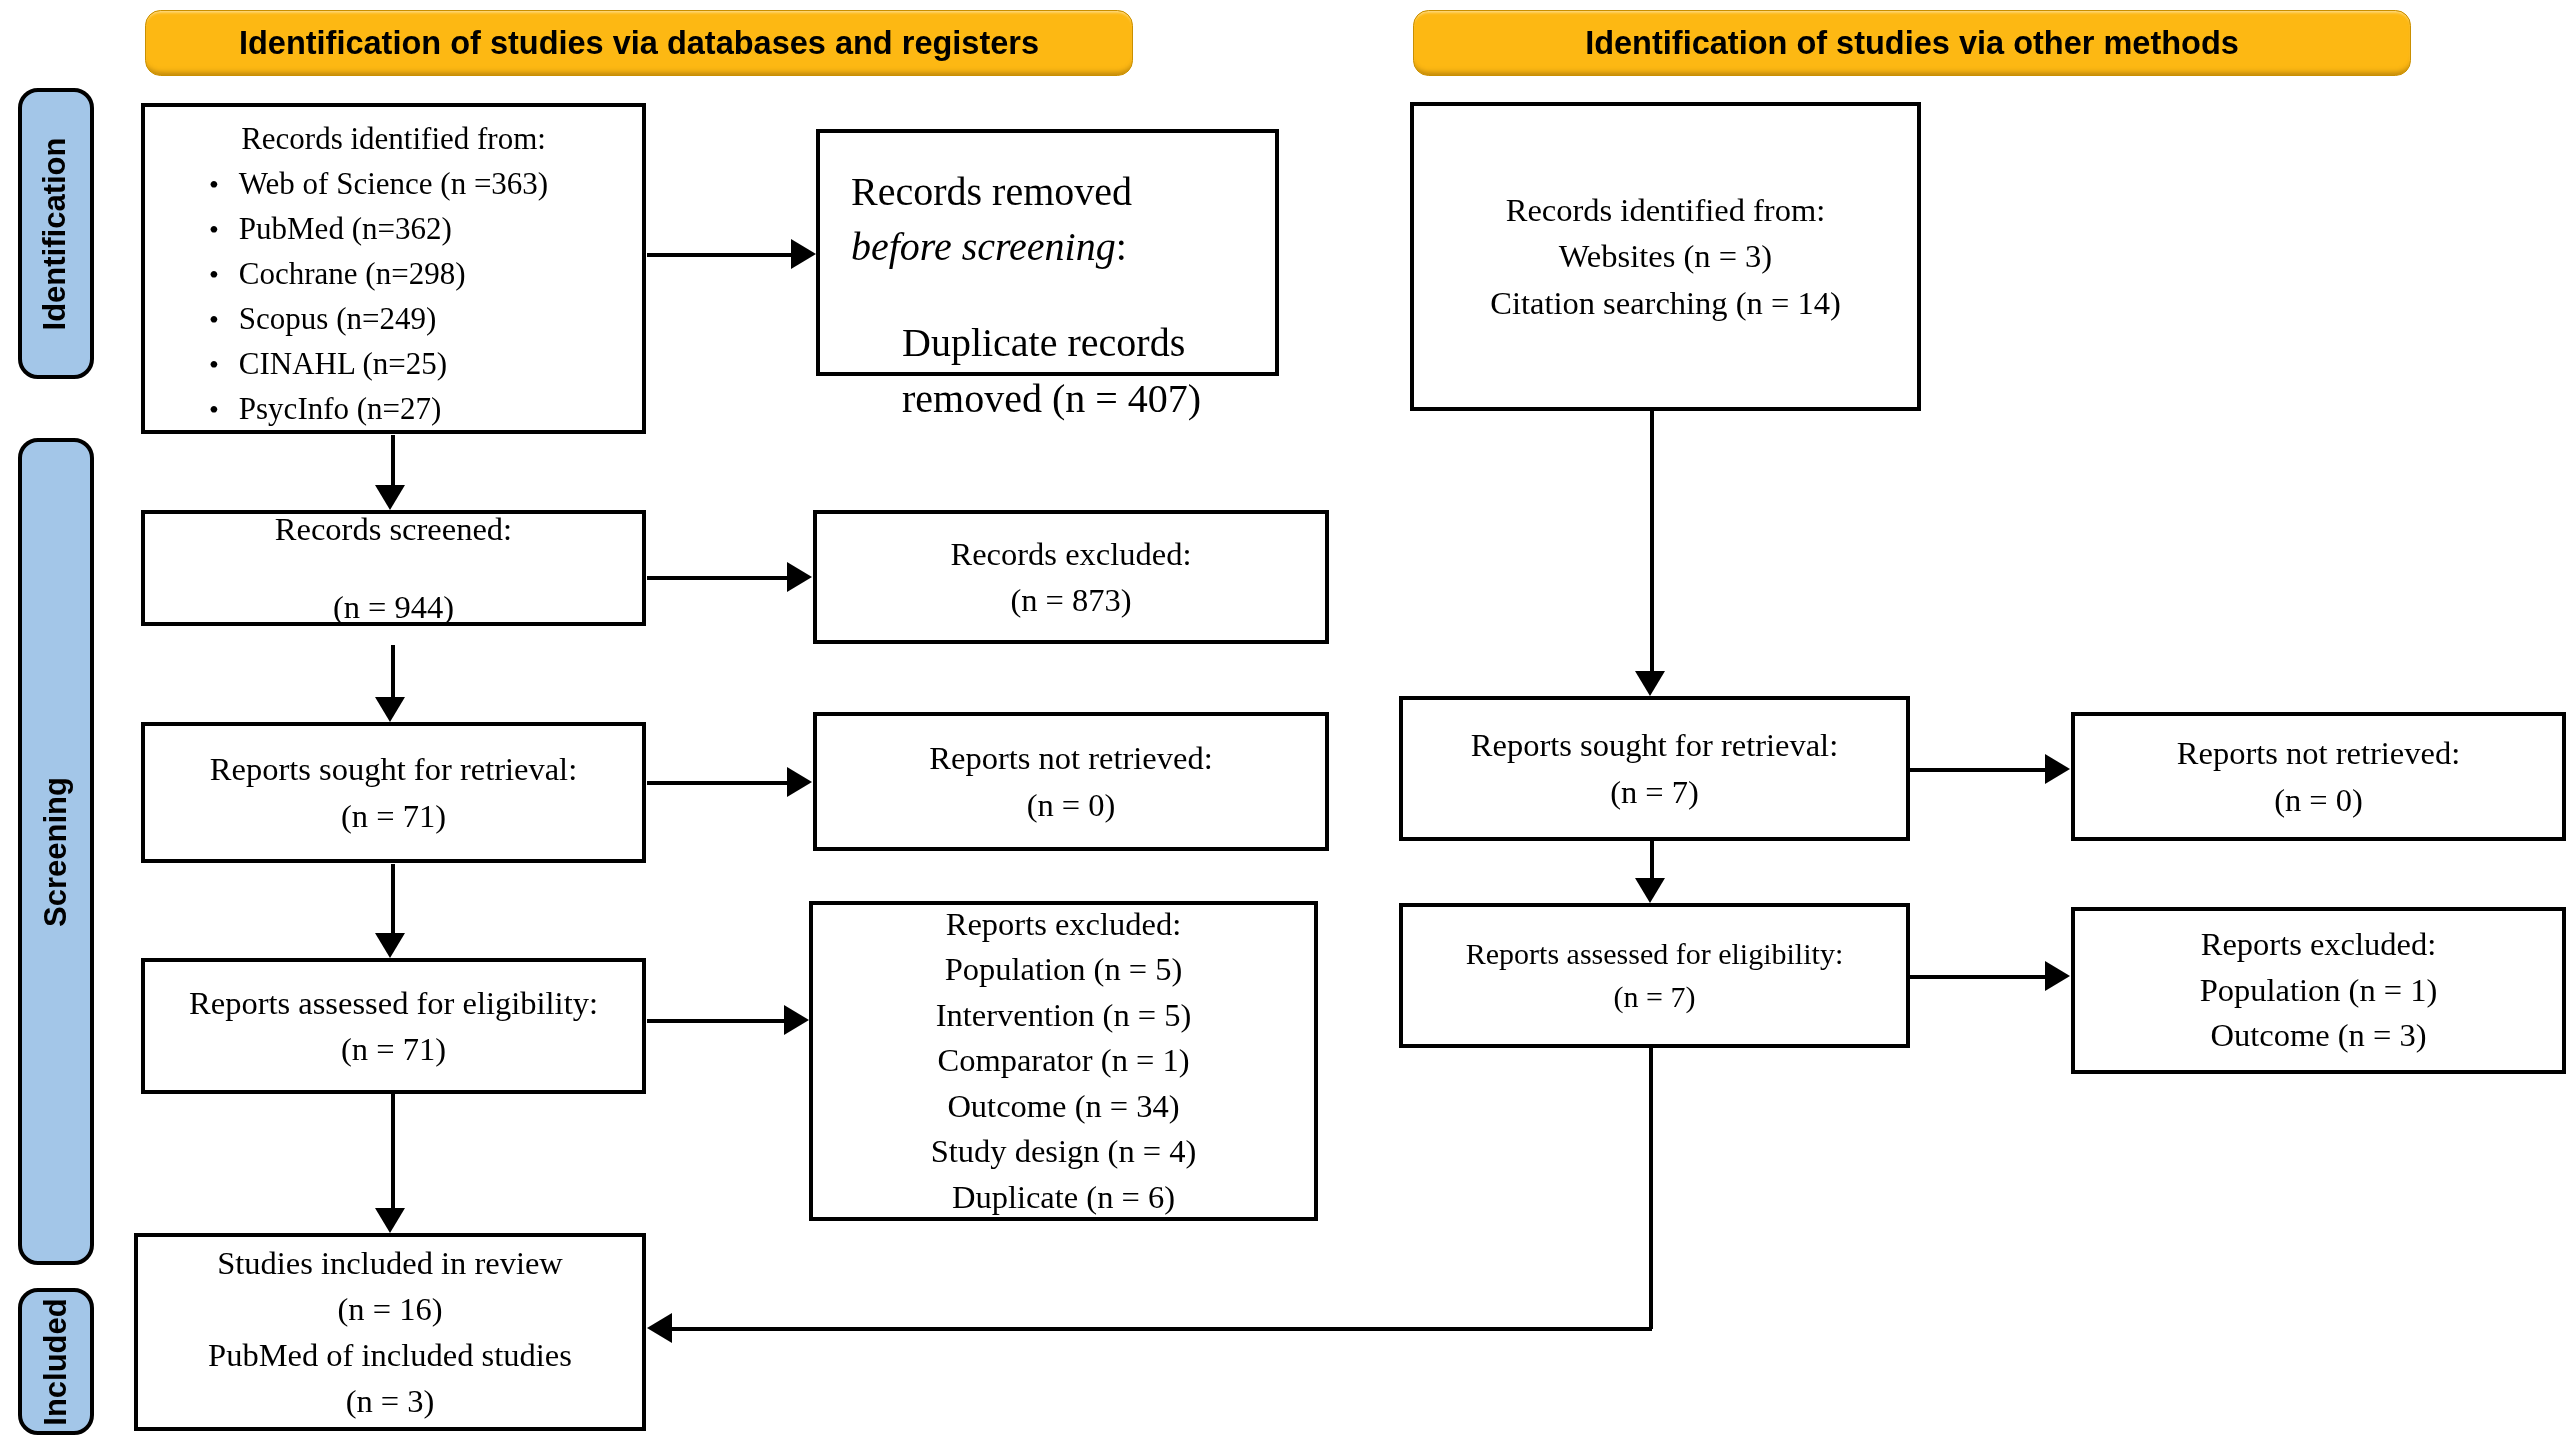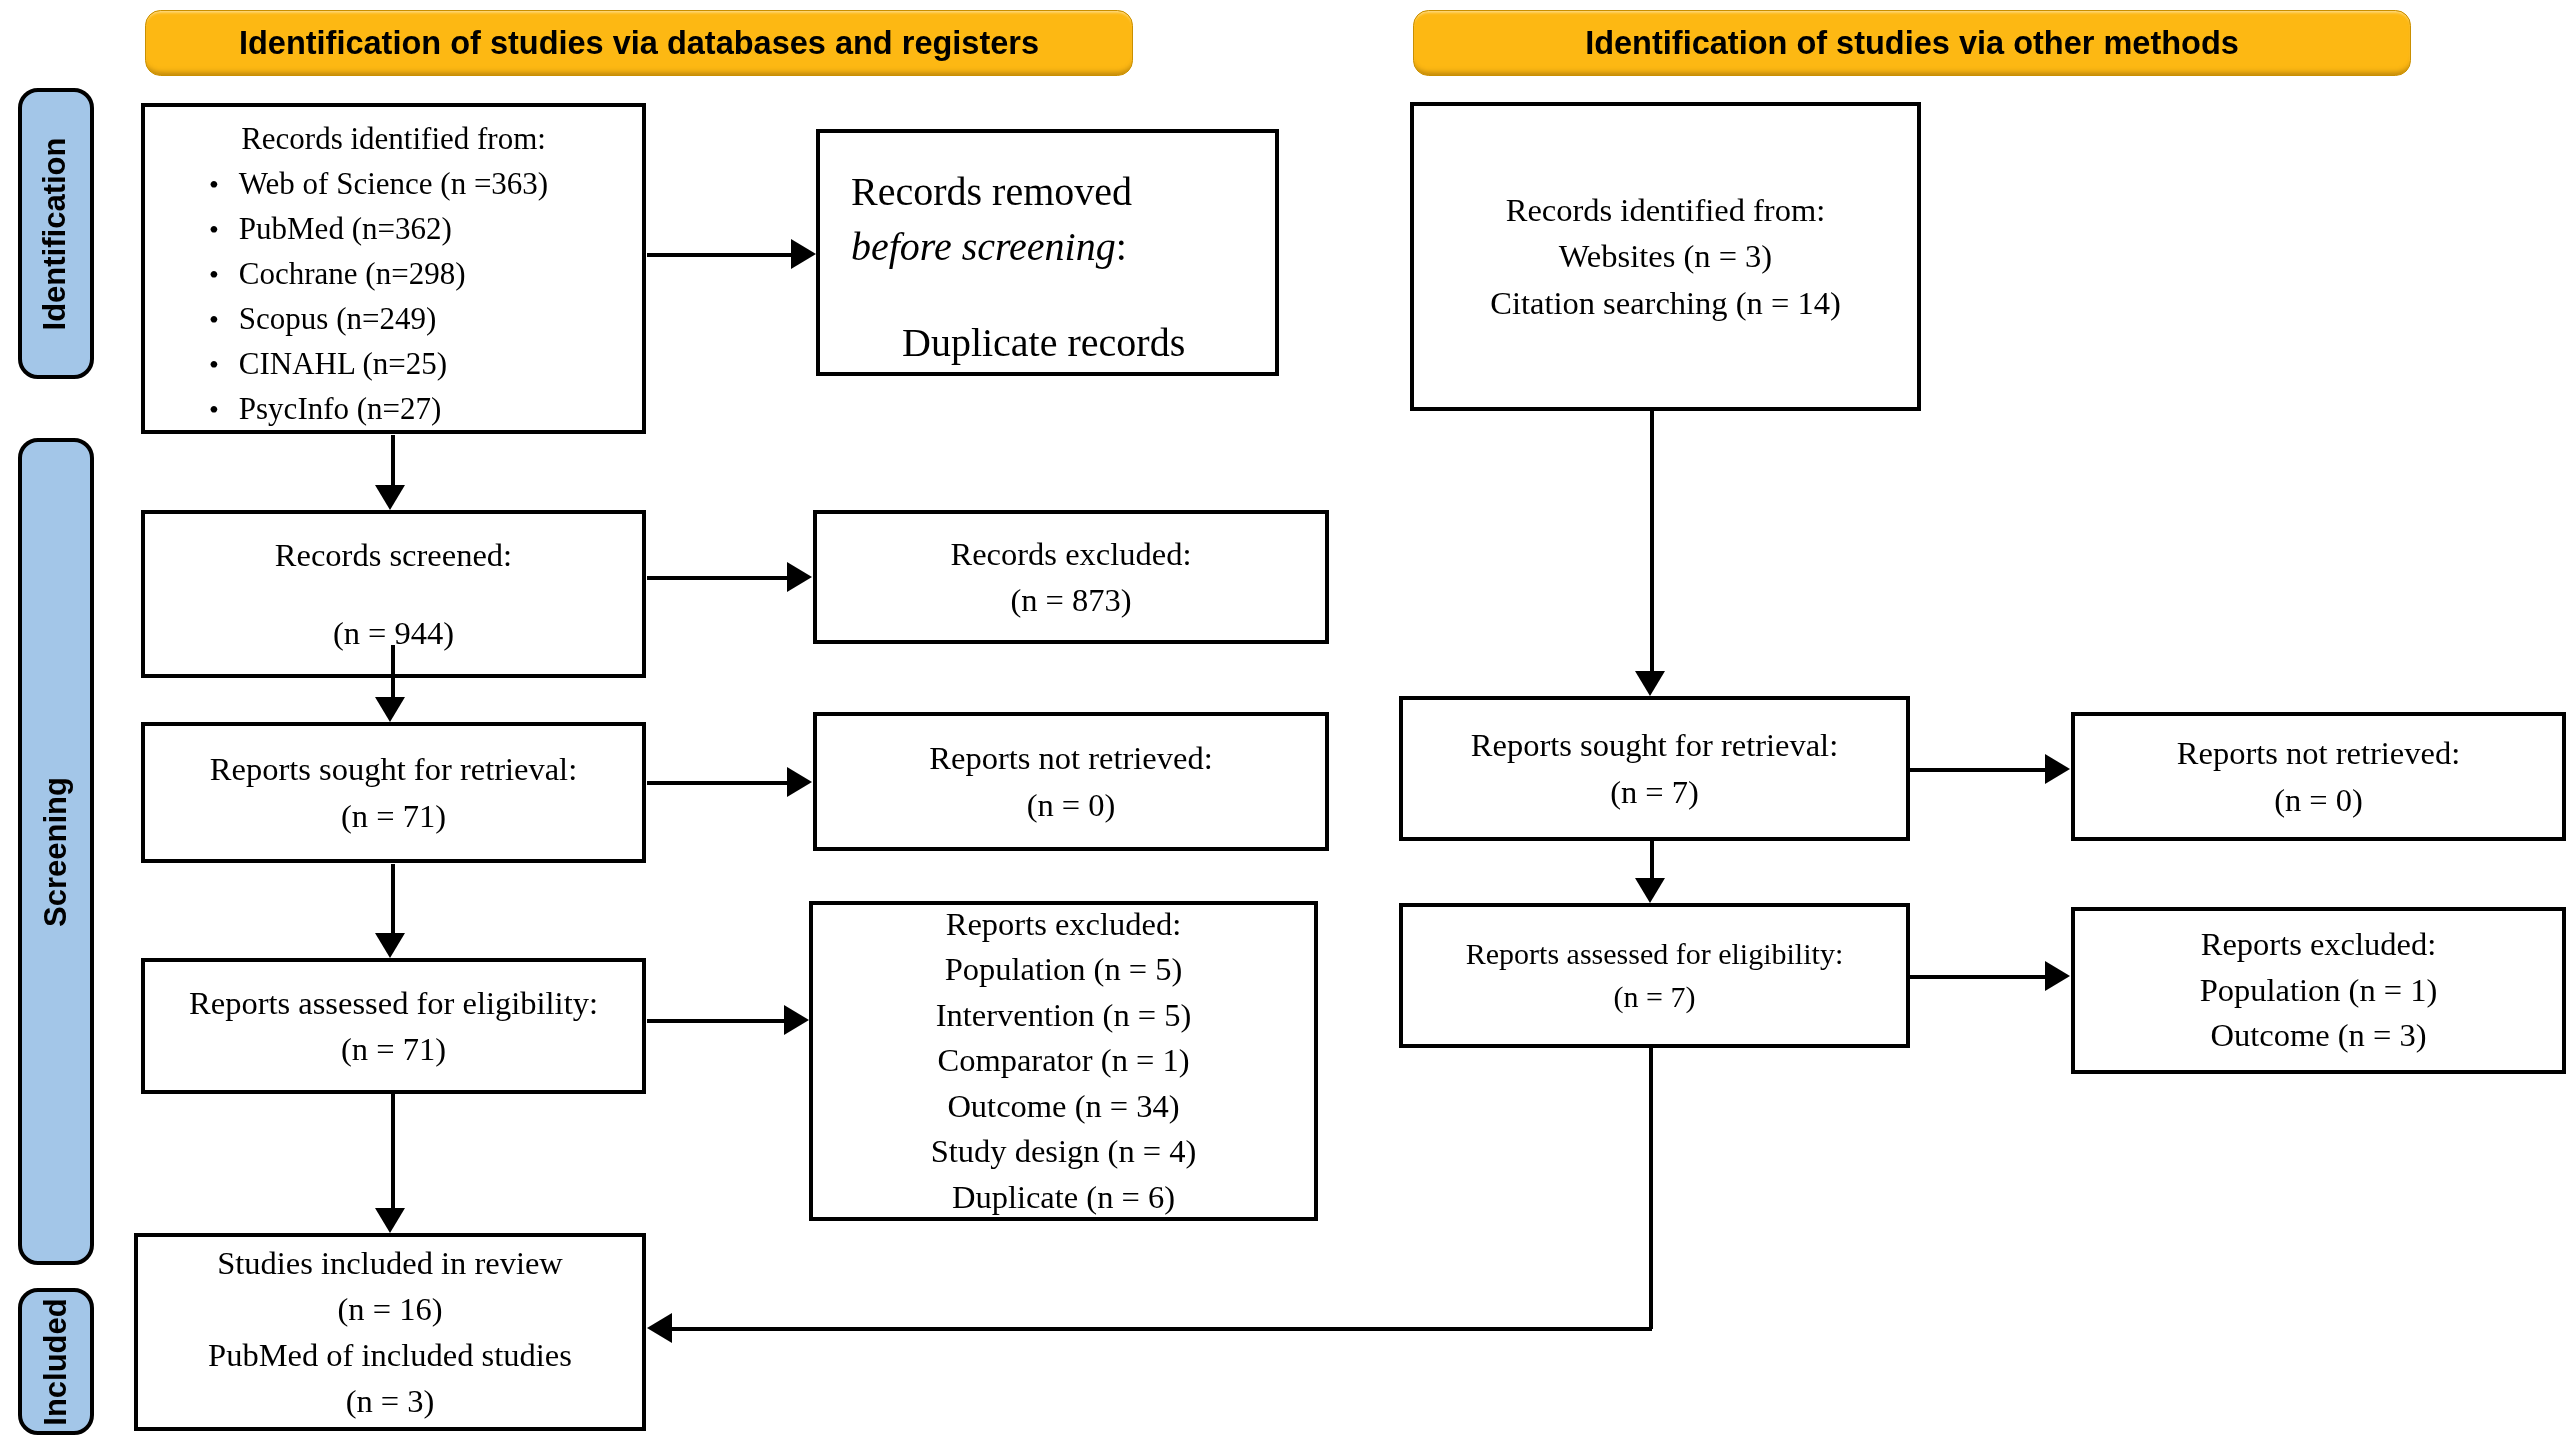--- a/index.html
+++ b/index.html
@@ -87,24 +87,25 @@
     <div class="bullet-item">
       <span class="dot">•</span>
       <span>PsycInfo (n=27)</span>
     </div>
   </div>
 
   <div class="box rmbox" style="left:816px;top:129px;width:463px;height:247px;">
     <div class="p1"><span>Records removed </span><i>before screening</i><span>:</span></div>
     <div class="rm-detail">
       <div>Duplicate records</div>
-    </div>
-  </div>
-
-  <div class="box vcenter" style="left:141px;top:510px;width:505px;height:168px;gap:32px;">
+      <div>removed (n = 407)</div>
+    </div>
+  </div>
+
+  <div class="box vcenter" style="left:141px;top:510px;width:505px;height:116px;gap:32px;">
     <div>Records screened:</div>
     <div>(n = 944)</div>
   </div>
 
   <div class="box vcenter" style="left:813px;top:510px;width:516px;height:134px;">
     <div>Records excluded:</div>
     <div>(n = 873)</div>
   </div>
 
   <div class="box vcenter" style="left:141px;top:722px;width:505px;height:141px;">

